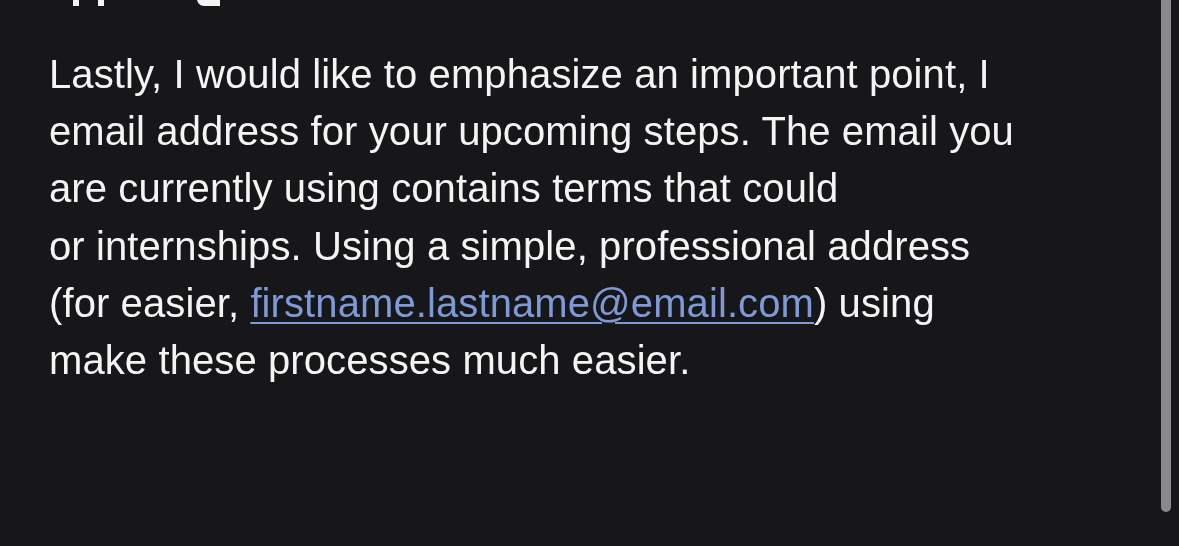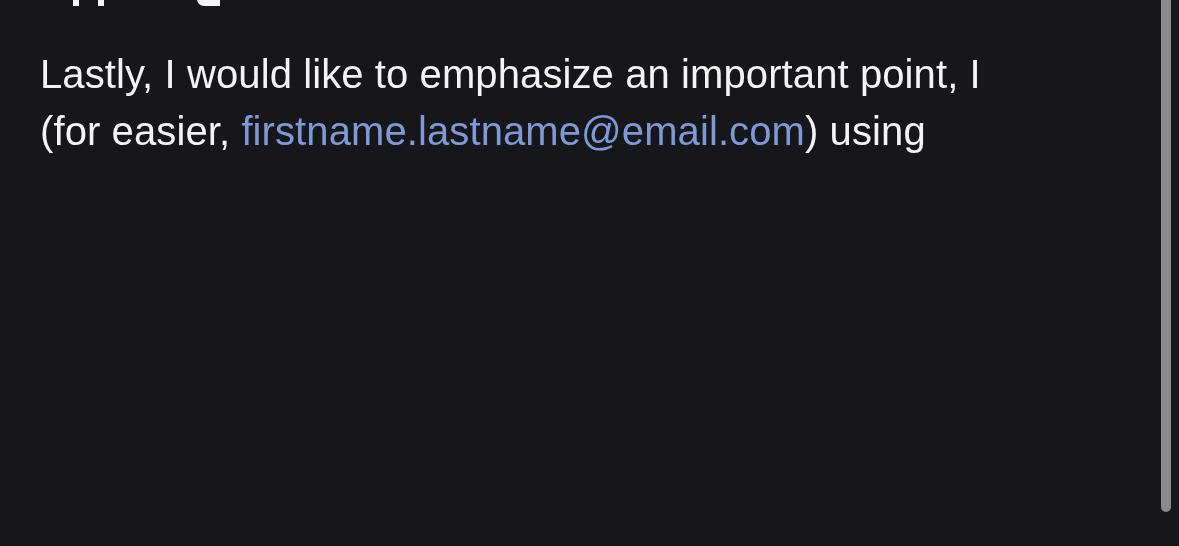--- a/index.html
+++ b/index.html
@@ -24,35 +24,36 @@
     position: absolute;
     background: #f4f4f5;
   }
   .frag-stem-1 { left: 73px;  top: -2px; width: 6px;  height: 8px; }
   .frag-stem-2 { left: 98px;  top: -2px; width: 6px;  height: 8px; }
   .frag-tail   { left: 197px; top: -2px; width: 23px; height: 8px;
                  border-bottom-left-radius: 7px; }
   
   .paragraph {
     position: absolute;
-    left: 40px;
+    left: 49px;
     top: 46px;
     right: 30px;
     color: #f4f4f5;
     font-size: 40px;
     line-height: 57.2px;
     font-weight: 400;
     letter-spacing: 0.1px;
     white-space: nowrap;
   }
   .line {
     height: 57.2px;
   }
   .email-link {
     color: #7d99d8;
+    text-decoration: underline;
     text-decoration-thickness: 2px;
     text-underline-offset: 5px;
     cursor: pointer;
   }
   
   .scrollbar-thumb {
     position: absolute;
     right: 8px;
     top: -12px;
     width: 10px;
@@ -67,18 +68,22 @@
 <div class="message-body">
 
   <div>
     <span class="remnant-frag frag-stem-1"></span>
     <span class="remnant-frag frag-stem-2"></span>
     <span class="remnant-frag frag-tail"></span>
   </div>
 
   <div class="paragraph">
     <div class="line">Lastly, I would like to emphasize an important point, I</div>
+    <div class="line">email address for your upcoming steps. The email you</div>
+    <div class="line">are currently using contains terms that could</div>
+    <div class="line">or internships. Using a simple, professional address</div>
     <div class="line"><span>(for easier, </span><a class="email-link">firstname.lastname@email.com</a><span>) using</span></div>
+    <div class="line">make these processes much easier.</div>
   </div>
 
   <div class="scrollbar-thumb"></div>
 
 </div>
 
 </body></html>

